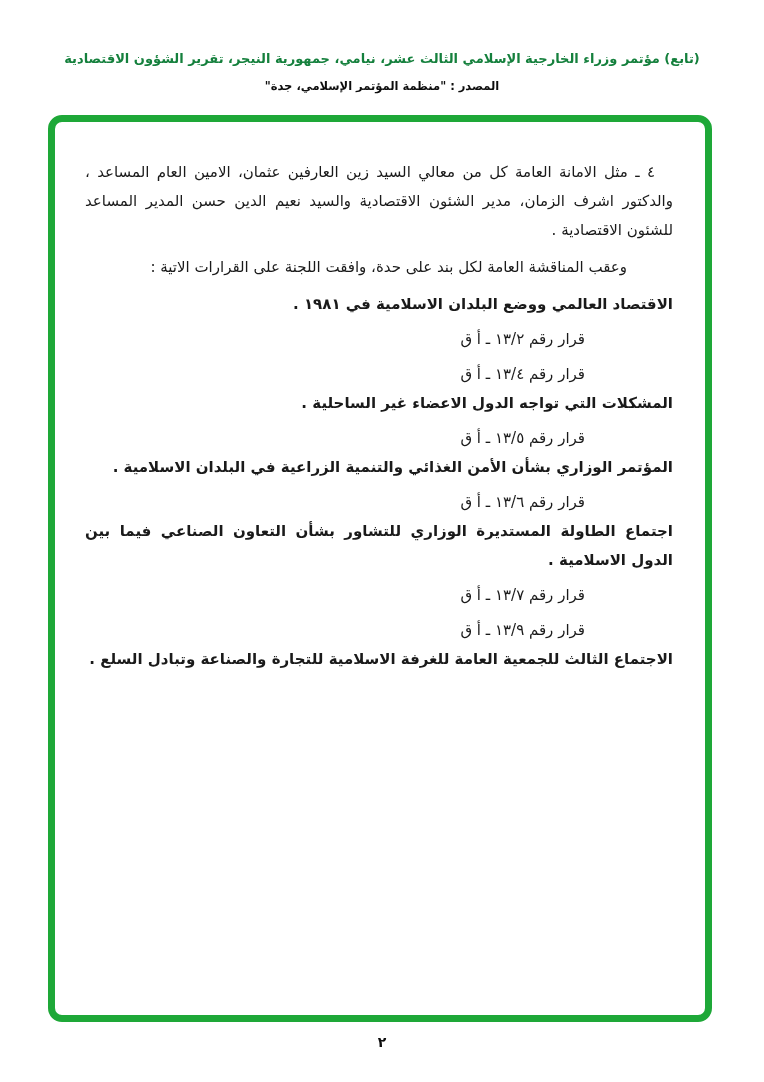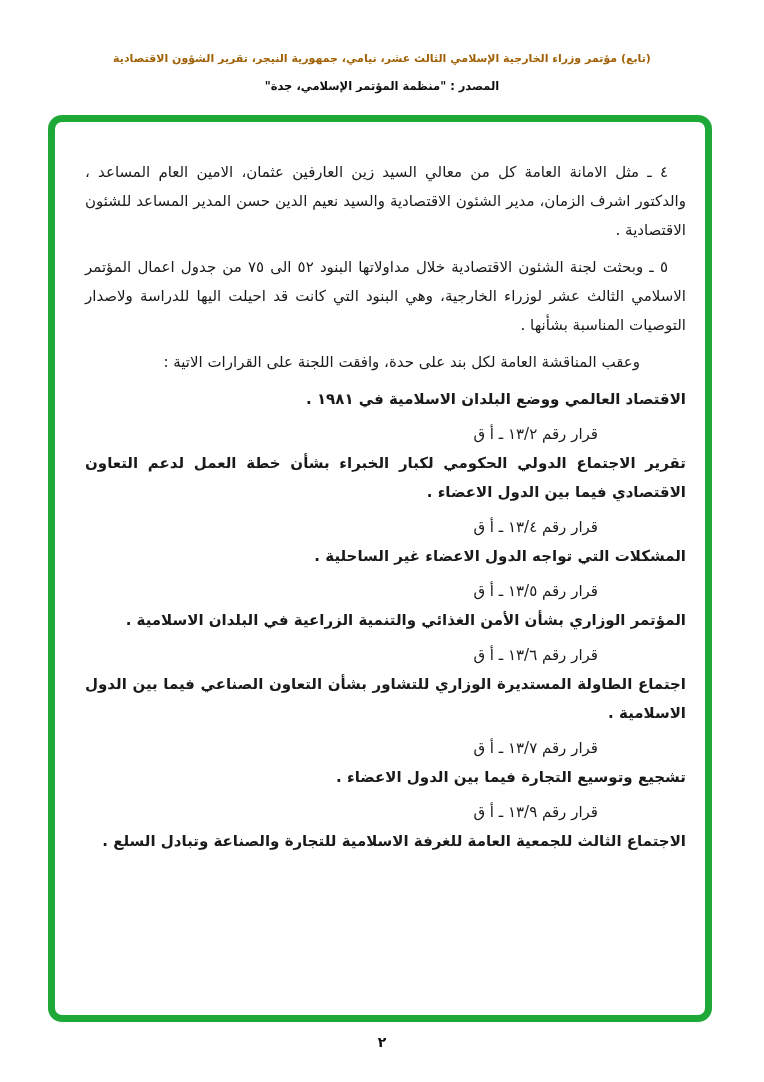--- a/index.html
+++ b/index.html
@@ -11,42 +11,42 @@
     color:#111111;
     direction:rtl;
     overflow:hidden;
   }
   .header{
     position:absolute;
     top:48px;left:0;right:0;
     text-align:center;
   }
   .header-line1{
-    font-size:11px;
+    font-size:13px;
     font-weight:bold;
     line-height:22px;
-    color:#a16207;
+    color:#15803d;
   }
   .header-line2{
     font-size:11.5px;
     font-weight:bold;
     line-height:20px;
     margin-top:6px;
     color:#0d0d0d;
   }
   .content-frame{
     position:absolute;
     left:48px;top:115px;
     width:664px;height:907px;
     border:7px solid #1ea838;
     border-radius:14px;
     box-sizing:border-box;
   }
   .content-inner{
-    padding:36px 19px 0 30px;
+    padding:36px 32px 0 30px;
     font-size:15px;
     line-height:29px;
     text-align:justify;
     color:#1a1a1a;
   }
   .para{
     margin:0 0 8px 0;
     text-indent:18px;
   }
   .para.indent-lg{
@@ -80,32 +80,30 @@
   <div class="header">
     <div class="header-line1">(تابع) مؤتمر وزراء الخارجية الإسلامي الثالث عشر، نيامي، جمهورية النيجر، تقرير الشؤون الاقتصادية</div>
     <div class="header-line2">المصدر :  "منظمة المؤتمر الإسلامي، جدة"</div>
   </div>
 
   <div class="content-frame">
     <div class="content-inner">
 
       <p class="para">٤ ـ مثل الامانة العامة كل من معالي السيد زين العارفين عثمان، الامين العام المساعد ، والدكتور اشرف الزمان، مدير الشئون الاقتصادية والسيد نعيم الدين حسن المدير المساعد للشئون الاقتصادية .</p>
 
-      <p class="para">٥ ـ وبحثت لجنة الشئون الاقتصادية خلال مداولاتها البنود ٥٢ الى ٧٥ من جدول اعمال المؤتمر الاسلامي الثالث عشر لوزراء الخارجية، وهي البنود التي كانت قد احيلت اليها للدراسة ولاصدار التوصيات المناسبة بشأنها .</p>
 
       <p class="para indent-lg">وعقب المناقشة العامة لكل بند على حدة، وافقت اللجنة على القرارات الاتية :</p>
 
       <div id="resolutions">
   <div class="resolution">
     <div class="res-desc">الاقتصاد العالمي ووضع البلدان الاسلامية في ١٩٨١ .</div>
   </div>
 
   <div class="resolution">
     <div class="res-num">قرار رقم ١٣/٢ ـ أ ق</div>
-    <div class="res-desc">تقرير الاجتماع الدولي الحكومي لكبار الخبراء بشأن خطة العمل لدعم التعاون الاقتصادي فيما بين الدول الاعضاء .</div>
   </div>
 
   <div class="resolution">
   </div>
 
   <div class="resolution">
     <div class="res-num">قرار رقم ١٣/٤ ـ أ ق</div>
     <div class="res-desc">المشكلات التي تواجه الدول الاعضاء غير الساحلية .</div>
   </div>
 
@@ -114,21 +112,20 @@
     <div class="res-desc">المؤتمر الوزاري بشأن الأمن الغذائي والتنمية الزراعية في البلدان الاسلامية .</div>
   </div>
 
   <div class="resolution">
     <div class="res-num">قرار رقم ١٣/٦ ـ أ ق</div>
     <div class="res-desc">اجتماع الطاولة المستديرة الوزاري للتشاور بشأن التعاون الصناعي فيما بين الدول الاسلامية .</div>
   </div>
 
   <div class="resolution">
     <div class="res-num">قرار رقم ١٣/٧ ـ أ ق</div>
-    <div class="res-desc">تشجيع وتوسيع التجارة فيما بين الدول الاعضاء .</div>
   </div>
 
 
   <div class="resolution">
     <div class="res-num">قرار رقم ١٣/٩ ـ أ ق</div>
     <div class="res-desc">الاجتماع الثالث للجمعية العامة للغرفة الاسلامية للتجارة والصناعة وتبادل السلع .</div>
   </div>
 </div>
 
     </div>

